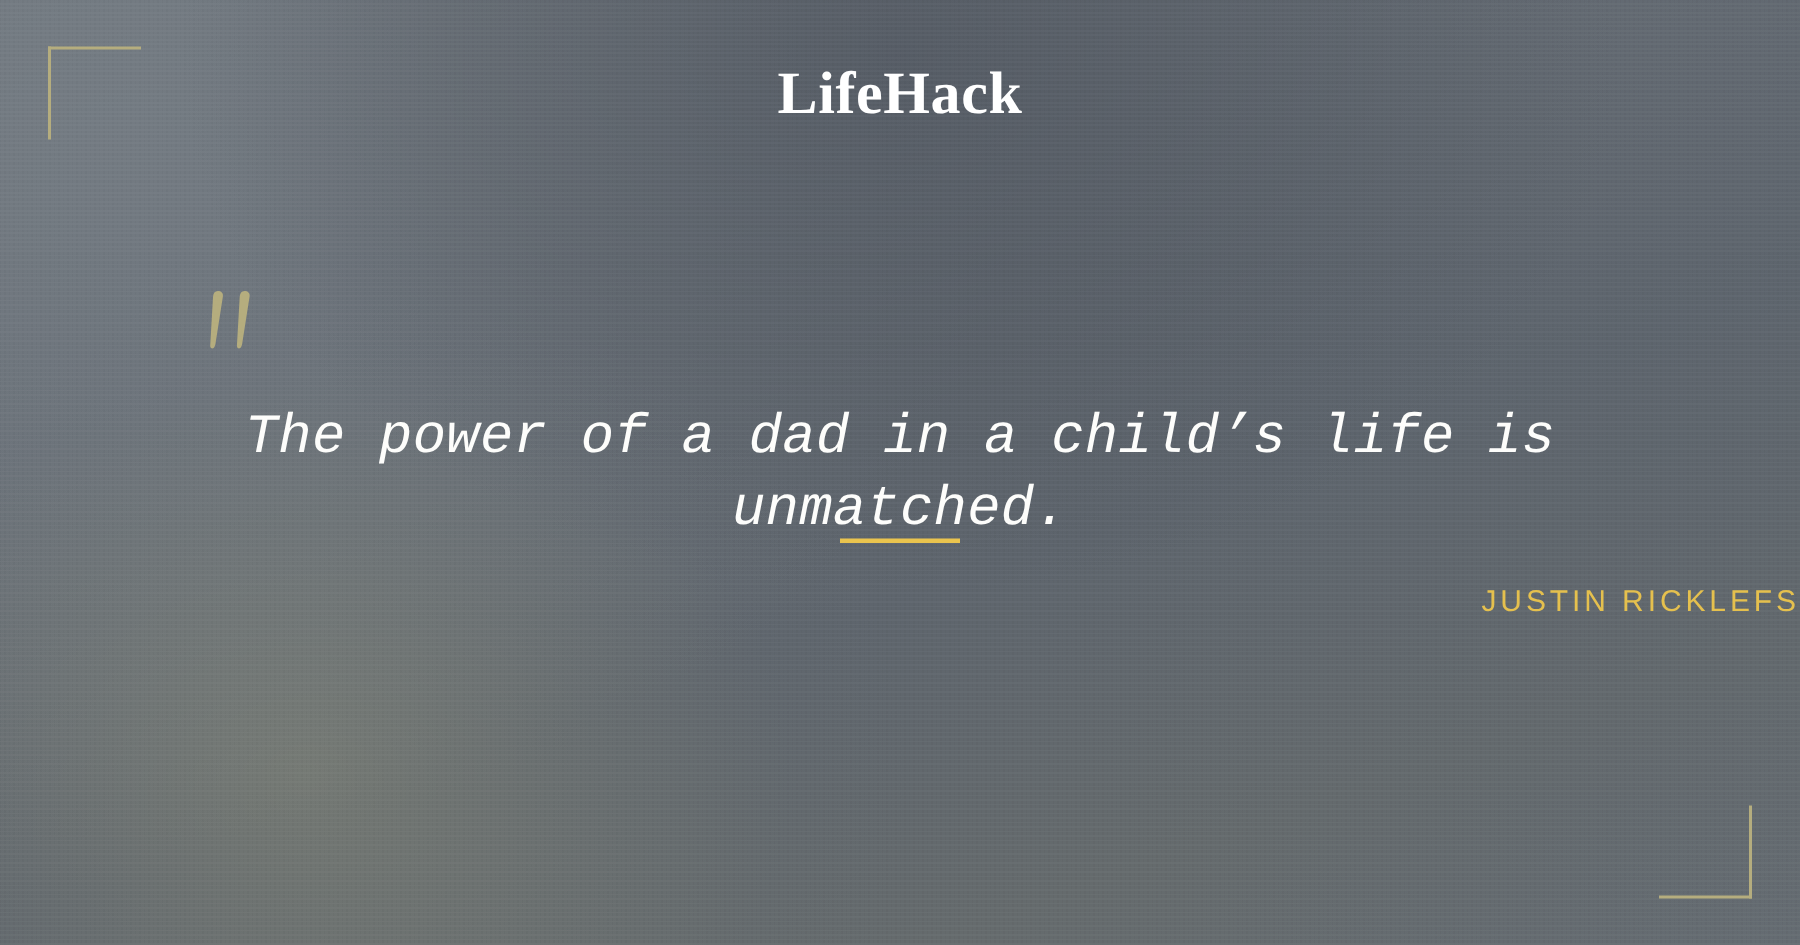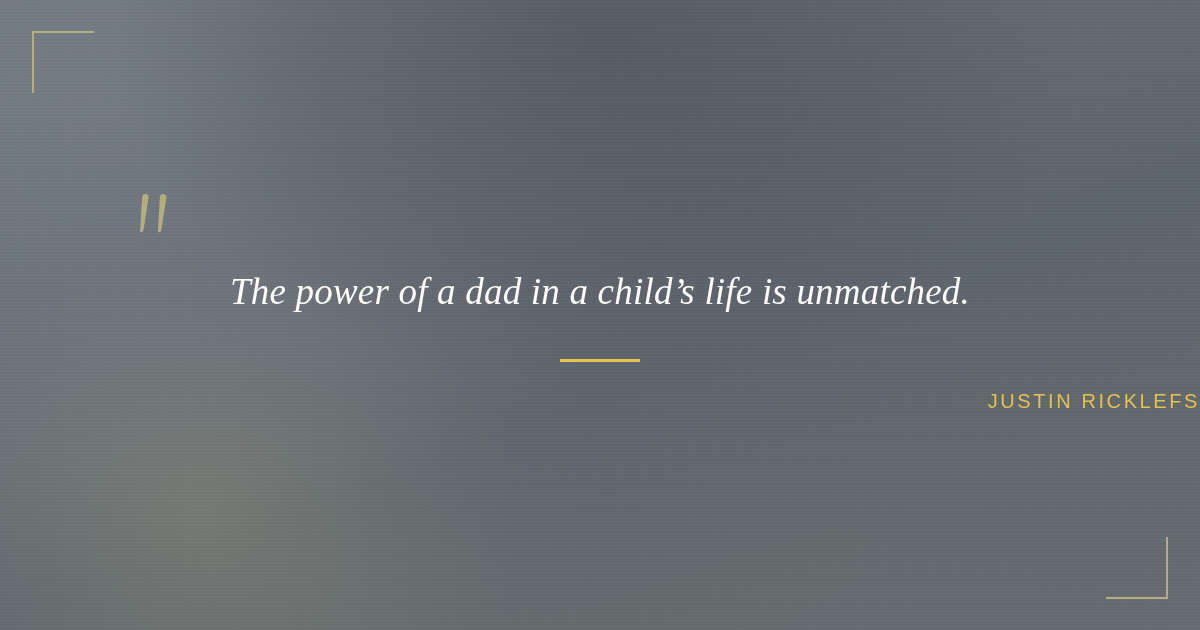--- a/index.html
+++ b/index.html
@@ -64,21 +64,21 @@
     height: 48px;
   }
 
   
   #quote-text {
     position: absolute;
     left: 120px;
     right: 120px;
     top: 268px;
     text-align: center;
-    font-family: Liberation Serif, serif;
+    font-family: Liberation Mono, monospace;
     font-style: italic;
     font-size: 37px;
     line-height: 48px;
     letter-spacing: 0.2px;
     color: #fdfdfb;
   }
 
   
   #divider {
     position: absolute;
@@ -113,20 +113,21 @@
   <div class="corner" id="corner-tl">
     <span class="h"></span>
     <span class="v"></span>
   </div>
 
   <div class="corner" id="corner-br">
     <span class="h"></span>
     <span class="v"></span>
   </div>
 
+  <div id="logo">LifeHack</div>
 
   <div id="quote-mark">
     <svg width="46" height="48" viewBox="0 0 46 48" xmlns="http://www.w3.org/2000/svg" aria-hidden="true">
       <path d="M13.2 2 C15.4 2 17.0 3.3 16.6 5.6 L11.6 37.5 C11.3 39.4 10.3 40.3 9.4 40.3 C8.4 40.3 7.9 39.3 8.2 37.4 L10.0 6.0 C10.2 3.4 11.2 2 13.2 2 Z" fill="#b5ad7e"></path>
       <path d="M31.0 2 C33.2 2 34.8 3.3 34.4 5.6 L29.4 37.5 C29.1 39.4 28.1 40.3 27.2 40.3 C26.2 40.3 25.7 39.3 26.0 37.4 L27.8 6.0 C28.0 3.4 29.0 2 31.0 2 Z" fill="#b5ad7e"></path>
     </svg>
   </div>
 
   <div id="quote-text">The power of a dad in a child’s life is unmatched.</div>
 

